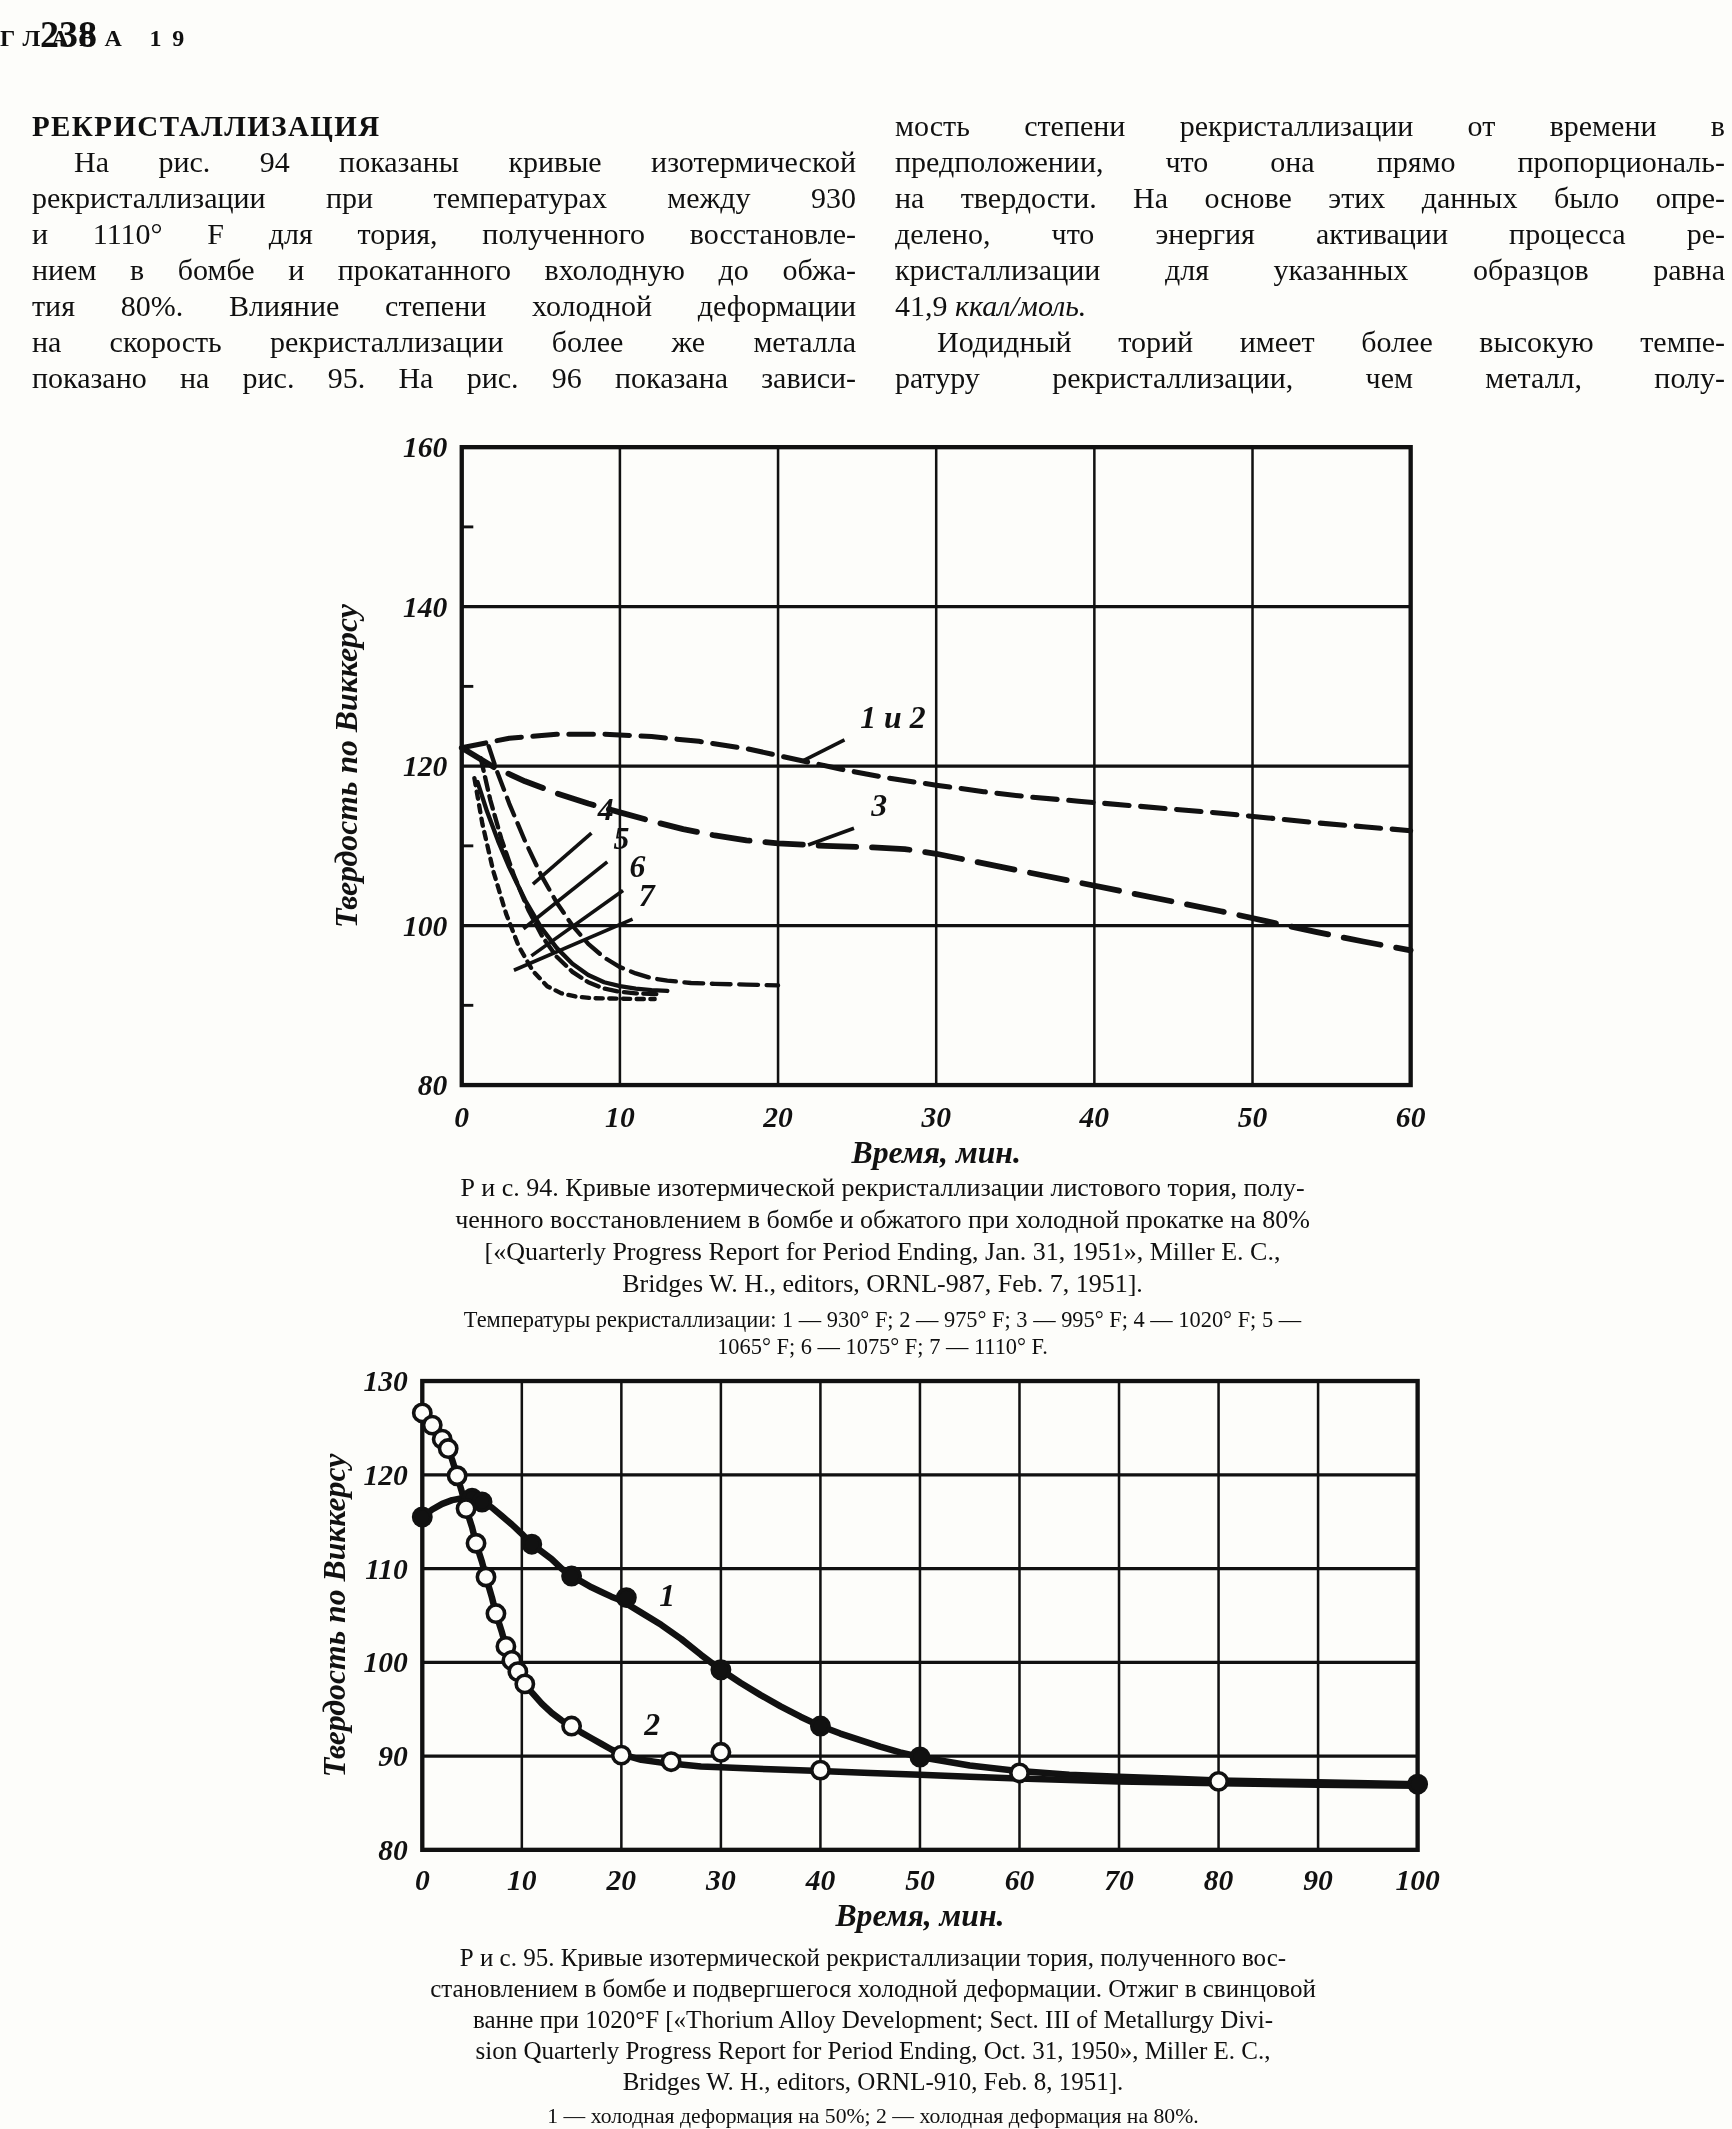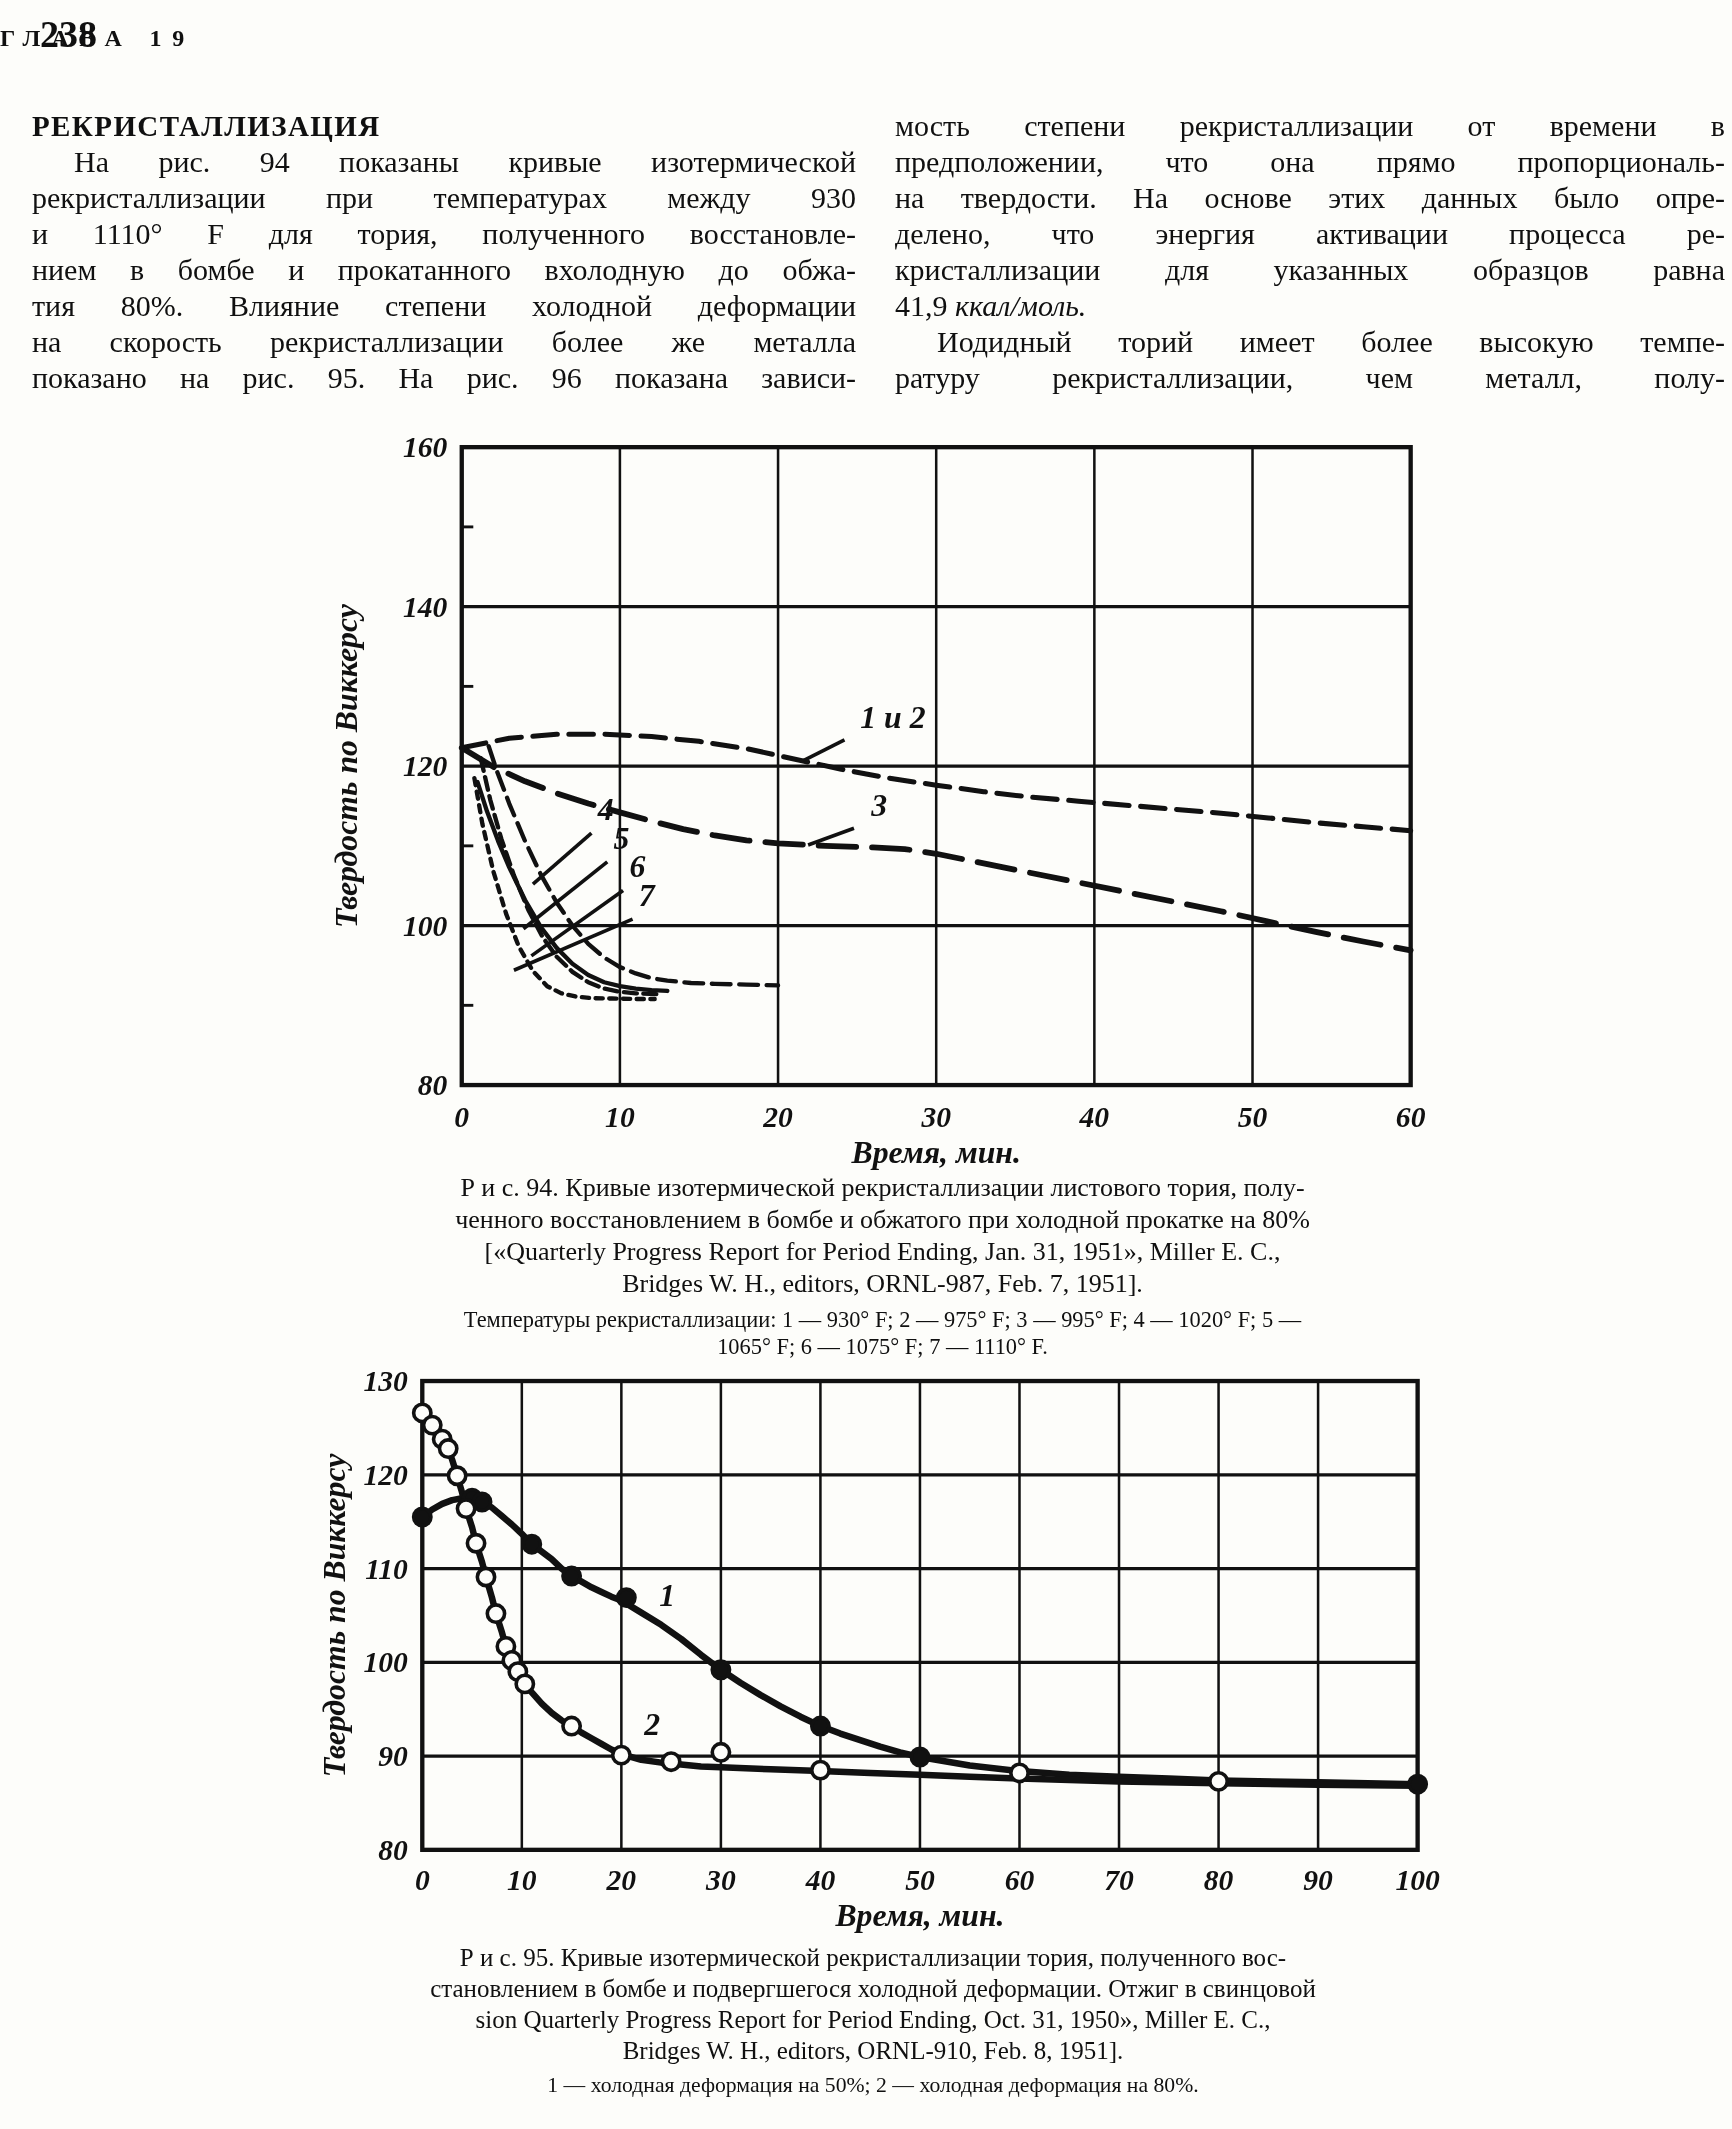--- a/index.html
+++ b/index.html
@@ -183,20 +183,21 @@
         <circle cx="1269" cy="580.1" r="12" fill="#fdfdfa" stroke="#111111" stroke-width="5"></circle>
         <text x="493.44" y="337" text-anchor="start" font-size="44" font-style="italic" font-weight="bold" fill="#111111">1</text>
         <text x="472.74" y="515.1" text-anchor="start" font-size="44" font-style="italic" font-weight="bold" fill="#111111">2</text>
         <text x="855" y="780" text-anchor="middle" font-size="44" font-style="italic" font-weight="bold" fill="#111111">Время, мин.</text>
         <text x="0" y="0" text-anchor="middle" font-size="44" font-style="italic" font-weight="bold" fill="#111111" transform="translate(58,350) rotate(-90)">Твердость по Виккерсу</text>
       </svg></div>
 
   <div class="caption cap95">
     <div>Р и с.  95. Кривые изотермической рекристаллизации тория, полученного вос-</div>
     <div>становлением в бомбе и подвергшегося холодной деформации. Отжиг в свинцовой</div>
+    <div>ванне при 1020°F [«Thorium Alloy Development; Sect.  III  of  Metallurgy  Divi-</div>
     <div>sion  Quarterly  Progress  Report  for  Period  Ending,  Oct. 31, 1950»,  Miller E. C.,</div>
     <div>Bridges W. H., editors,  ORNL-910,  Feb. 8,  1951].</div>
     <div class="cap-legend95">
       <div>1 — холодная деформация на 50%;  2 — холодная деформация на 80%.</div>
     </div>
   </div>
 
 </div>
 
 

